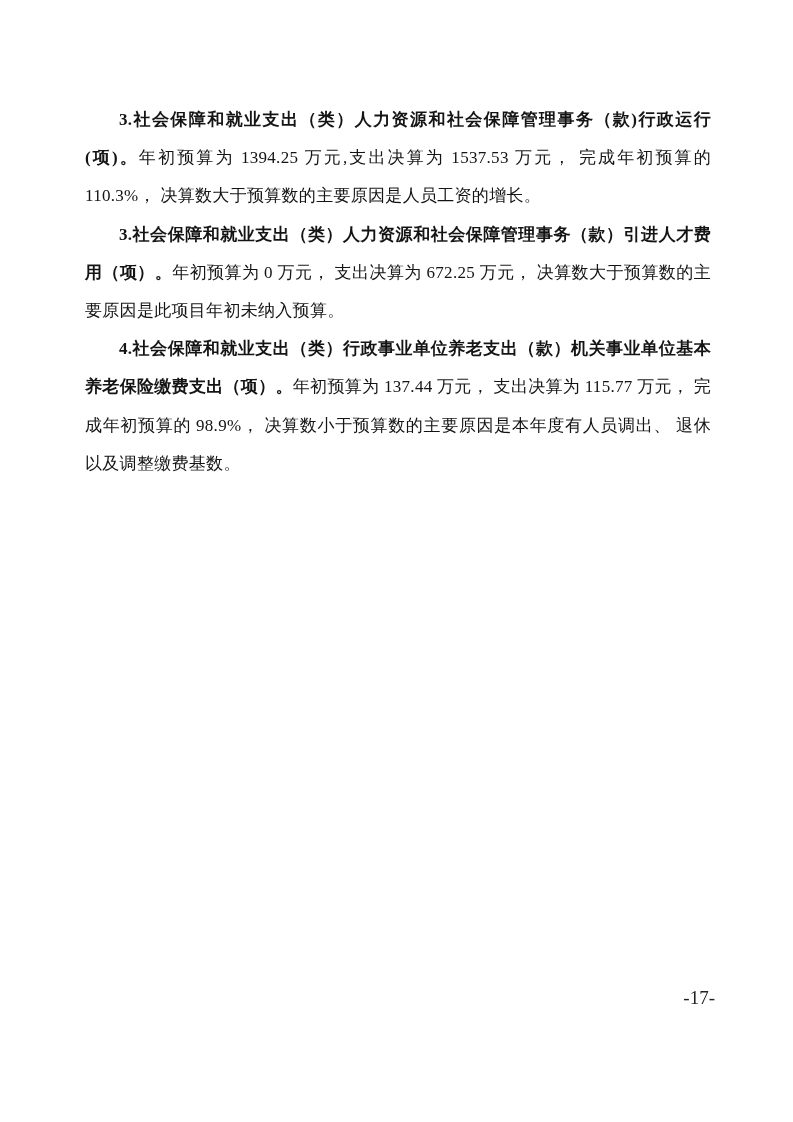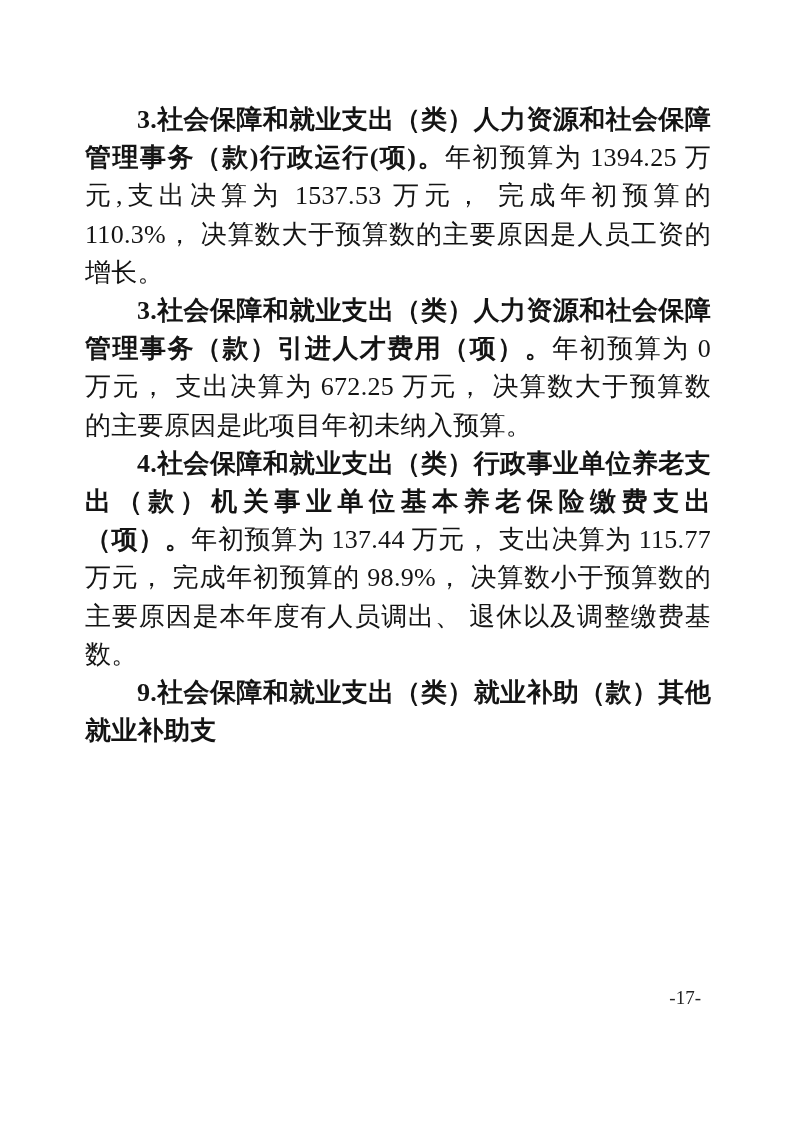--- a/index.html
+++ b/index.html
@@ -14,51 +14,50 @@
     background: #ffffff;
     color: #141414;
     font-family: "Liberation Serif", "DejaVu Serif", serif;
     overflow: hidden;
   }
   .content {
     position: absolute;
     left: 85px;
     top: 101px;
     width: 626px;
-    font-size: 26px;
+    font-size: 17px;
     line-height: 38.2px;
     text-align: justify;
     text-justify: inter-character;
     letter-spacing: 0.3px;
   }
   .content p {
     margin: 0;
     padding: 0;
     text-indent: 2em;
   }
   .para-heading {
     font-weight: 700;
   }
   .para-body {
     font-weight: 400;
   }
   .pagenum {
     position: absolute;
     top: 986px;
-    right: 92px;
+    right: 78px;
     font-size: 19px;
     line-height: 24px;
     color: #222222;
     font-family: "Liberation Serif", "DejaVu Serif", serif;
   }
 </style>
 </head>
 <body>
 
 <div class="page">
   <div class="content">
     <p><span class="para-heading">3.社会保障和就业支出（类）人力资源和社会保障管理事务（款)行政运行(项)。</span><span class="para-body">年初预算为 1394.25 万元,支出决算为 1537.53 万元， 完成年初预算的 110.3%， 决算数大于预算数的主要原因是人员工资的增长。</span></p>
     <p><span class="para-heading">3.社会保障和就业支出（类）人力资源和社会保障管理事务（款）引进人才费用（项）。</span><span class="para-body">年初预算为 0 万元， 支出决算为 672.25 万元， 决算数大于预算数的主要原因是此项目年初未纳入预算。</span></p>
     <p><span class="para-heading">4.社会保障和就业支出（类）行政事业单位养老支出（款）机关事业单位基本养老保险缴费支出（项）。</span><span class="para-body">年初预算为 137.44 万元， 支出决算为 115.77 万元， 完成年初预算的 98.9%， 决算数小于预算数的主要原因是本年度有人员调出、 退休以及调整缴费基数。</span></p>
-    <p><span class="para-heading">9.社会保障和就业支出（类）就业补助（款）其他就业补助支</span><span class="para-body"></span></p>
   </div>
   <div class="pagenum">-17-</div>
 </div>
 
 </body></html>

